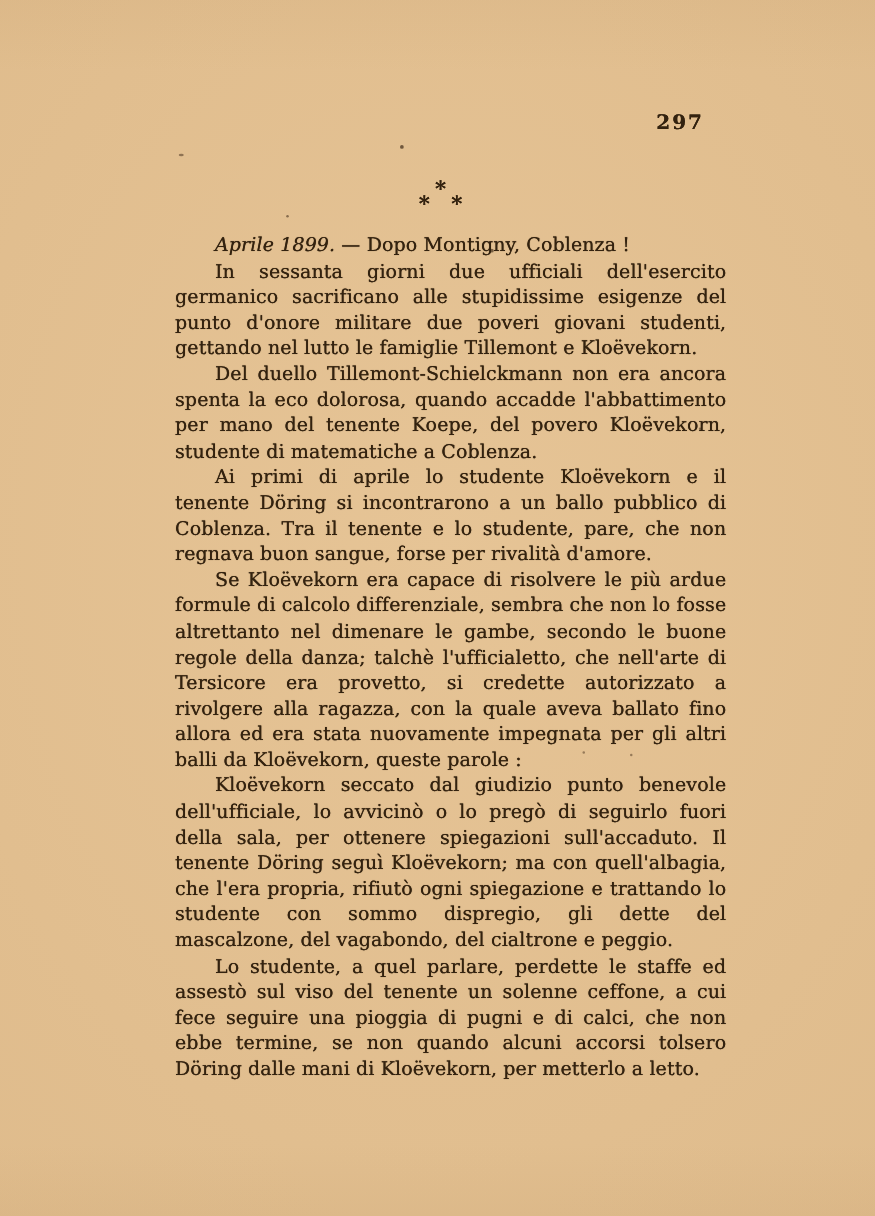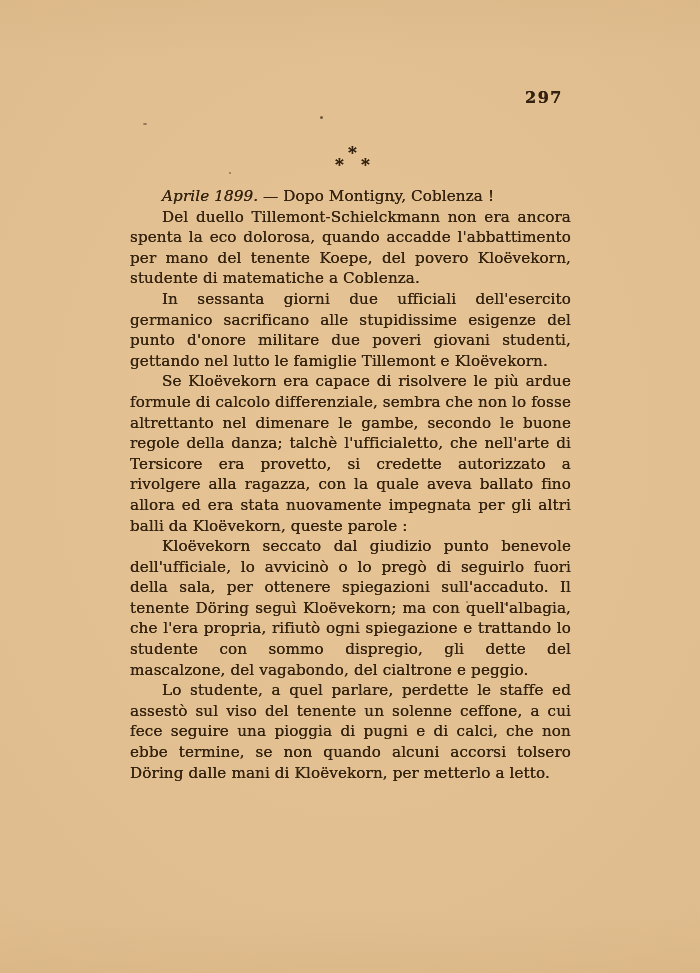--- a/index.html
+++ b/index.html
@@ -42,21 +42,21 @@
   .asterism .star {
     position: absolute;
     line-height: 1;
   }
   .asterism .star-top     { left: 19px; top: 0; }
   .asterism .star-bl      { left: 6px;  top: 12px; }
   .asterism .star-br      { left: 32px; top: 12px; }
 
   .text-block {
     position: absolute;
-    left: 130px;
+    left: 140px;
     top: 186px;
     width: 441px;
     font-size: 15.2px;
     line-height: 20.6px;
     text-align: justify;
     letter-spacing: 0.1px;
     text-shadow: 0 0 0.55px currentColor;
     hyphens: auto;
     -webkit-hyphens: auto;
   }
@@ -101,21 +101,22 @@
   <div class="asterism">
     <span class="star star-top">*</span>
     <span class="star star-bl">*</span>
     <span class="star star-br">*</span>
   </div>
 
   <div class="text-block">
 
     <p><span class="date-lead">Aprile 1899.</span><span> — Dopo Montigny, Coblenza !</span></p>
 
+    <p>In sessanta giorni due ufficiali dell'esercito germanico sacrificano alle stupidissime esigenze del punto d'onore militare due poveri giovani studenti, gettando nel lutto le famiglie Tillemont e Kloëvekorn.</p>
     <p>Del duello Tillemont-Schielckmann non era ancora spenta la eco dolorosa, quando accadde l'abbattimento per mano del tenente Koepe, del povero Kloëvekorn, studente di matematiche a Coblenza.</p>
-    <p>In sessanta giorni due ufficiali dell'esercito germanico sacrificano alle stupidissime esigenze del punto d'onore militare due poveri giovani studenti, gettando nel lutto le famiglie Tillemont e Kloëvekorn.</p>
+    <p>Ai primi di aprile lo studente Kloëvekorn e il tenente Döring si incontrarono a un ballo pubblico di Coblenza. Tra il tenente e lo studente, pare, che non regnava buon sangue, forse per rivalità d'amore.</p>
     <p>Se Kloëvekorn era capace di risolvere le più ardue formule di calcolo differenziale, sembra che non lo fosse altrettanto nel dimenare le gambe, secondo le buone regole della danza; talchè l'ufficialetto, che nell'arte di Tersicore era provetto, si credette autorizzato a rivolgere alla ragazza, con la quale aveva ballato fino allora ed era stata nuovamente impegnata per gli altri balli da Kloëvekorn, queste parole :</p>
     <p>Kloëvekorn seccato dal giudizio punto benevole dell'ufficiale, lo avvicinò o lo pregò di seguirlo fuori della sala, per ottenere spiegazioni sull'accaduto. Il tenente Döring seguì Kloëvekorn; ma con quell'albagia, che l'era propria, rifiutò ogni spiegazione e trattando lo studente con sommo dispregio, gli dette del mascalzone, del vagabondo, del cialtrone e peggio.</p>
     <p>Lo studente, a quel parlare, perdette le staffe ed assestò sul viso del tenente un solenne ceffone, a cui fece seguire una pioggia di pugni e di calci, che non ebbe termine, se non quando alcuni accorsi tolsero Döring dalle mani di Kloëvekorn, per metterlo a letto.</p>
 
   </div>
 
 </div>
 
 </body></html>

